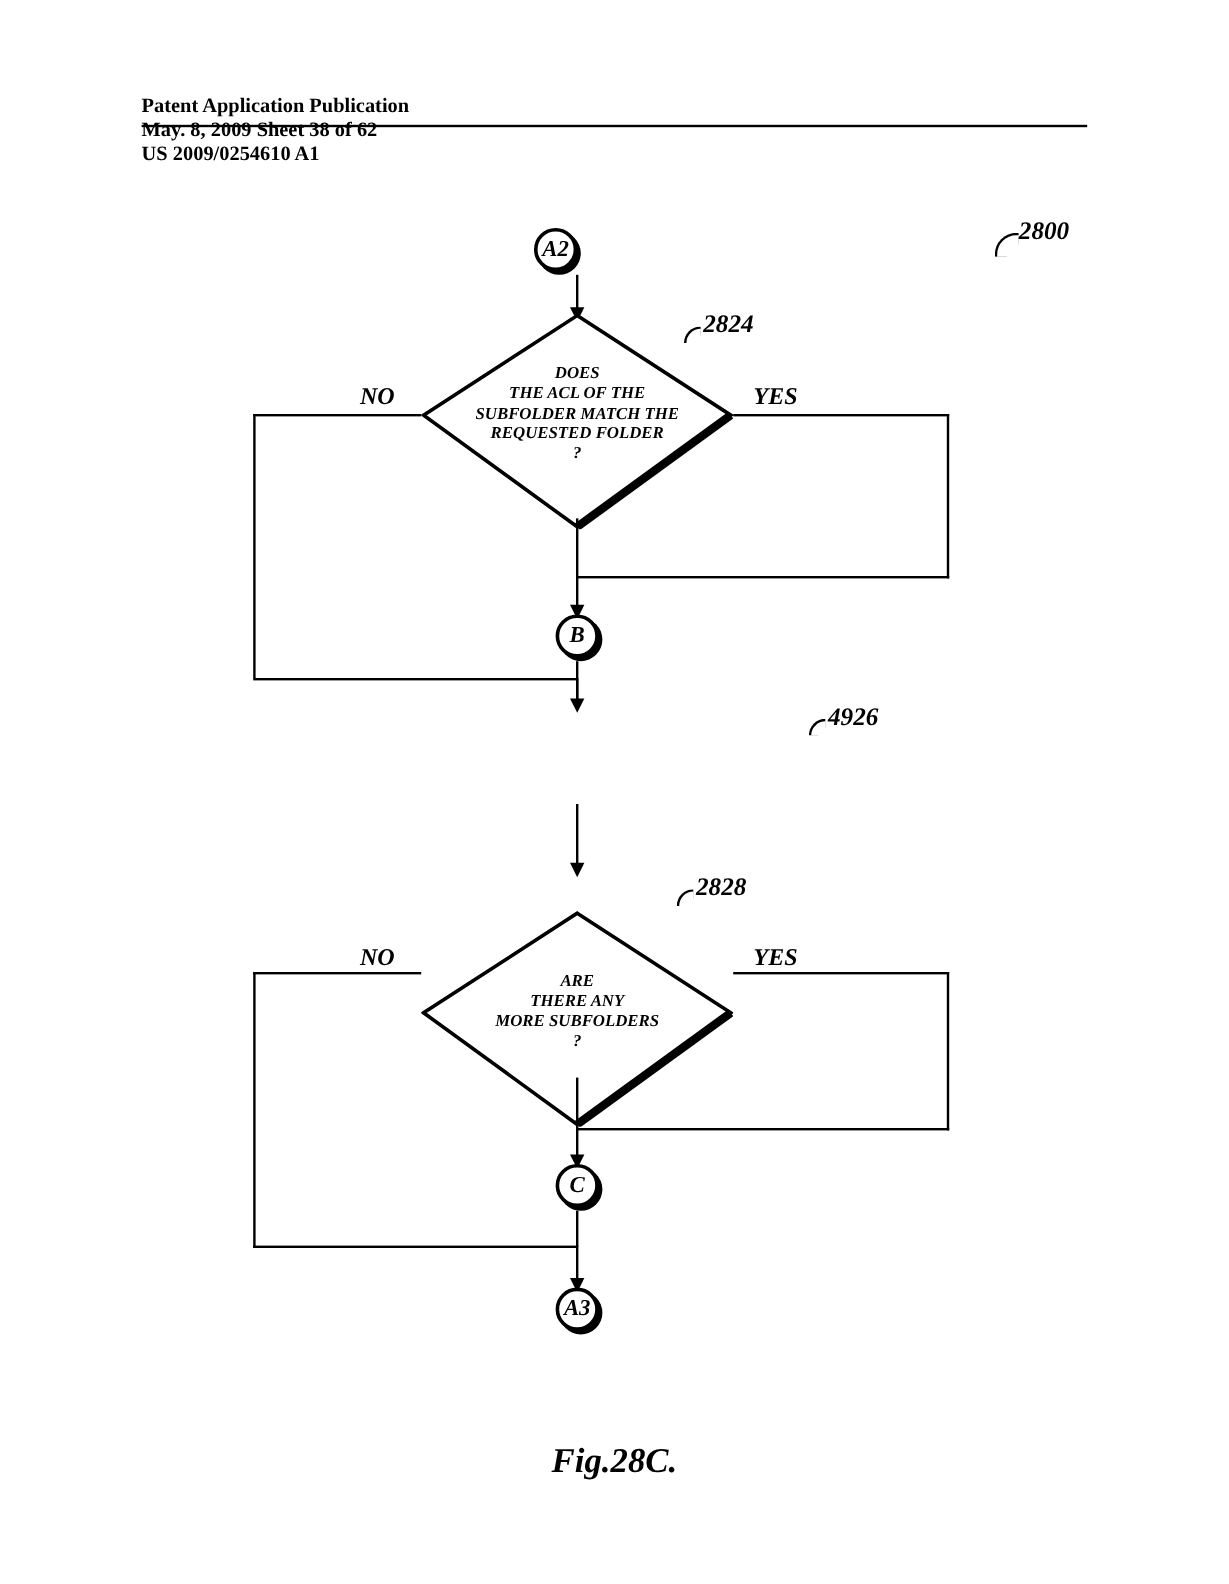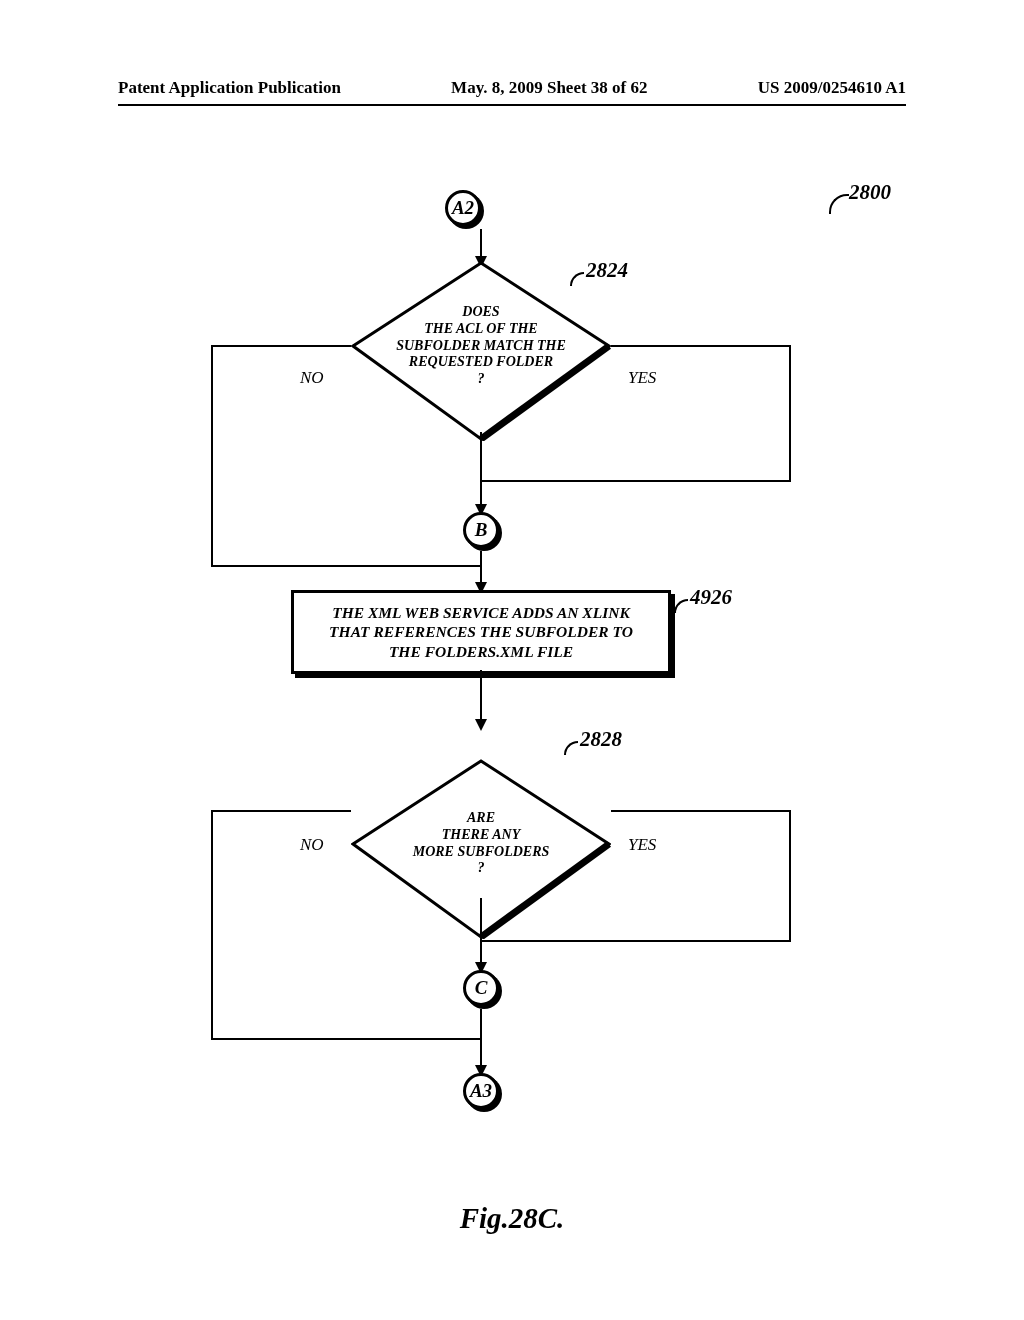--- a/index.html
+++ b/index.html
@@ -20,20 +20,21 @@
       position: absolute;
       top: 78px;
       left: 0;
       right: 0;
       width: 100%;
       padding: 0 118px;
       display: flex;
       justify-content: space-between;
       font-size: 17px;
       font-weight: bold;
+      flex-direction: column;
     }
     
     .header-rule {
       position: absolute;
       top: 104px;
       left: 118px;
       right: 118px;
       border-top: 2px solid black;
     }
     
@@ -133,23 +134,22 @@
     }
     
     .diamond-2 {
       top: 579px;
       left: 233px;
     }
     
     .label-no, .label-yes {
       position: absolute;
       font-style: italic;
-      font-weight: normal;
-      font-size: 17px;
-      margin-top: 48px;
+      font-weight: bold;
+      font-size: 20px;
     }
     
     .no-1 { top: 140px; left: 182px; }
     .yes-1 { top: 140px; left: 510px; }
     .no-2 { top: 607px; left: 182px; }
     .yes-2 { top: 607px; left: 510px; }
     
     .process-box {
       position: absolute;
       border: 3px solid black;
@@ -330,23 +330,20 @@
 
   <div class="vline v6"></div>
 
   <div class="connector connector-b">
     <span>B</span>
   </div>
 
   <div class="vline v7"></div>
   <div class="arrow-down a7"></div>
 
-  <div class="process-box process-1">
-    <span>THE XML WEB SERVICE ADDS AN XLINK THAT REFERENCES THE SUBFOLDER TO THE FOLDERS.XML FILE</span>
-  </div>
   <div class="ref-hook hook-2826"></div>
   <div class="ref-label ref-2826">4926</div>
 
   <div class="vline v8"></div>
   <div class="arrow-down a8"></div>
 
   <div class="diamond diamond-2">
     <svg width="260" height="180" viewBox="0 0 260 180">
       <polygon points="130,2 258,85 130,178 2,85" fill="white" stroke="black" stroke-width="3"></polygon>
       <line x1="258" y1="85" x2="130" y2="178" stroke="black" stroke-width="7"></line>

